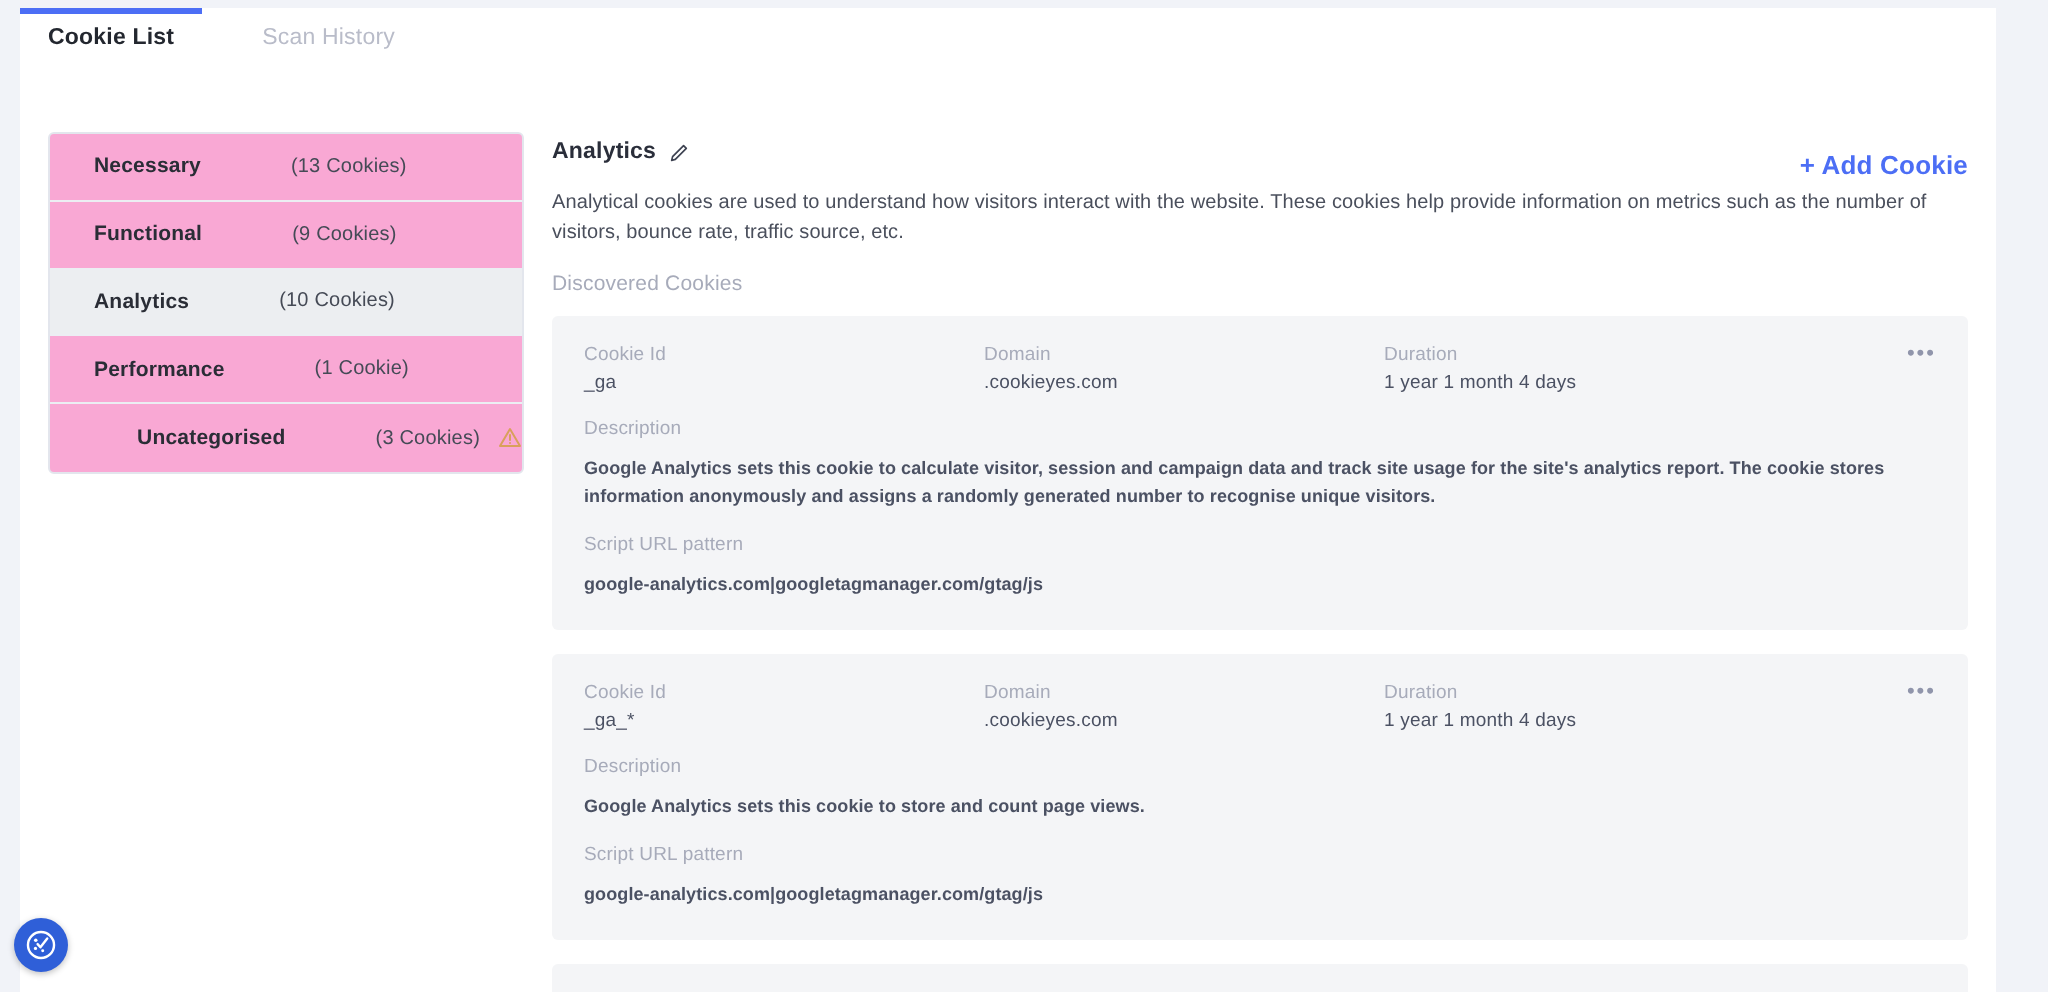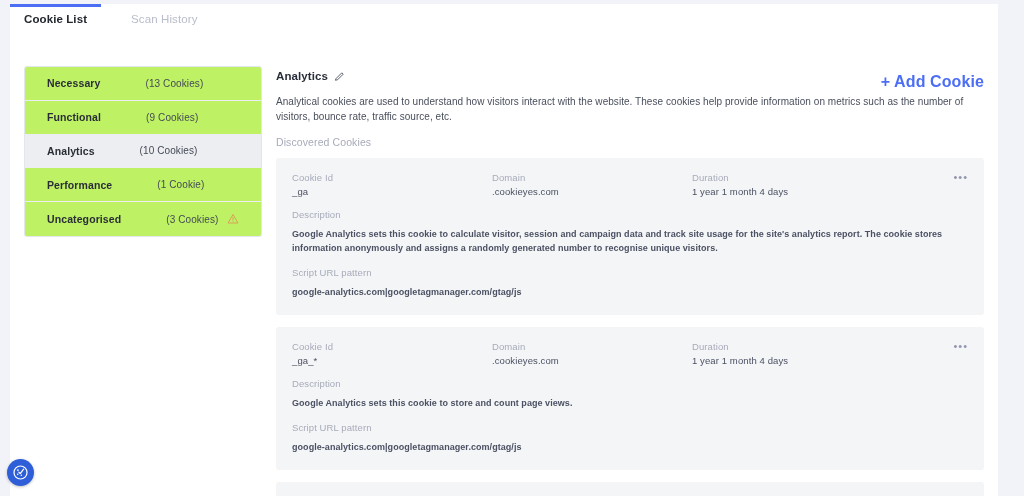--- a/index.html
+++ b/index.html
@@ -89,31 +89,31 @@
   
   .sidebar {
     width: 262px;
     padding-left: 14px;
     padding-right: 10px;
   }
   .cat-list {
     border: 1px solid #e3e6ed;
     border-radius: 3px;
     overflow: hidden;
-    background: #bef264;
+    background: #f9a8d4;
   }
   .cat-item {
     height: 33.8px;
     display: flex; align-items: center;
     padding-left: 22px;
     border-bottom: 1px solid #eceef3;
     cursor: pointer;
     gap: 5px;
   }
-  .cat-item:last-child { border-bottom: none; }
+  .cat-item:last-child { border-bottom: none; justify-content: flex-end; }
   .cat-item.selected { background: #eceef1; }
   .cat-name {
     font-size: 10.5px;
     font-weight: bold;
     color: #2a2d36;
     letter-spacing: .1px;
   }
   .cat-count {
     font-size: 10px;
     color: #454a56;
@@ -135,21 +135,21 @@
   }
   .content-title {
     font-size: 11.5px;
     font-weight: bold;
     color: #2a2e3a;
     letter-spacing: .1px;
   }
   .edit-icon { margin-left: 6px; display: inline-flex; cursor: pointer; }
   .add-cookie {
     margin-left: auto;
-    font-size: 16px;
+    font-size: 13px;
     color: #4c6ef5;
     font-weight: bold;
     cursor: pointer;
     letter-spacing: .1px;
     margin-top: 12px;
   }
   .content-desc {
     font-size: 10px;
     color: #4a4f5c;
     line-height: 15px;

